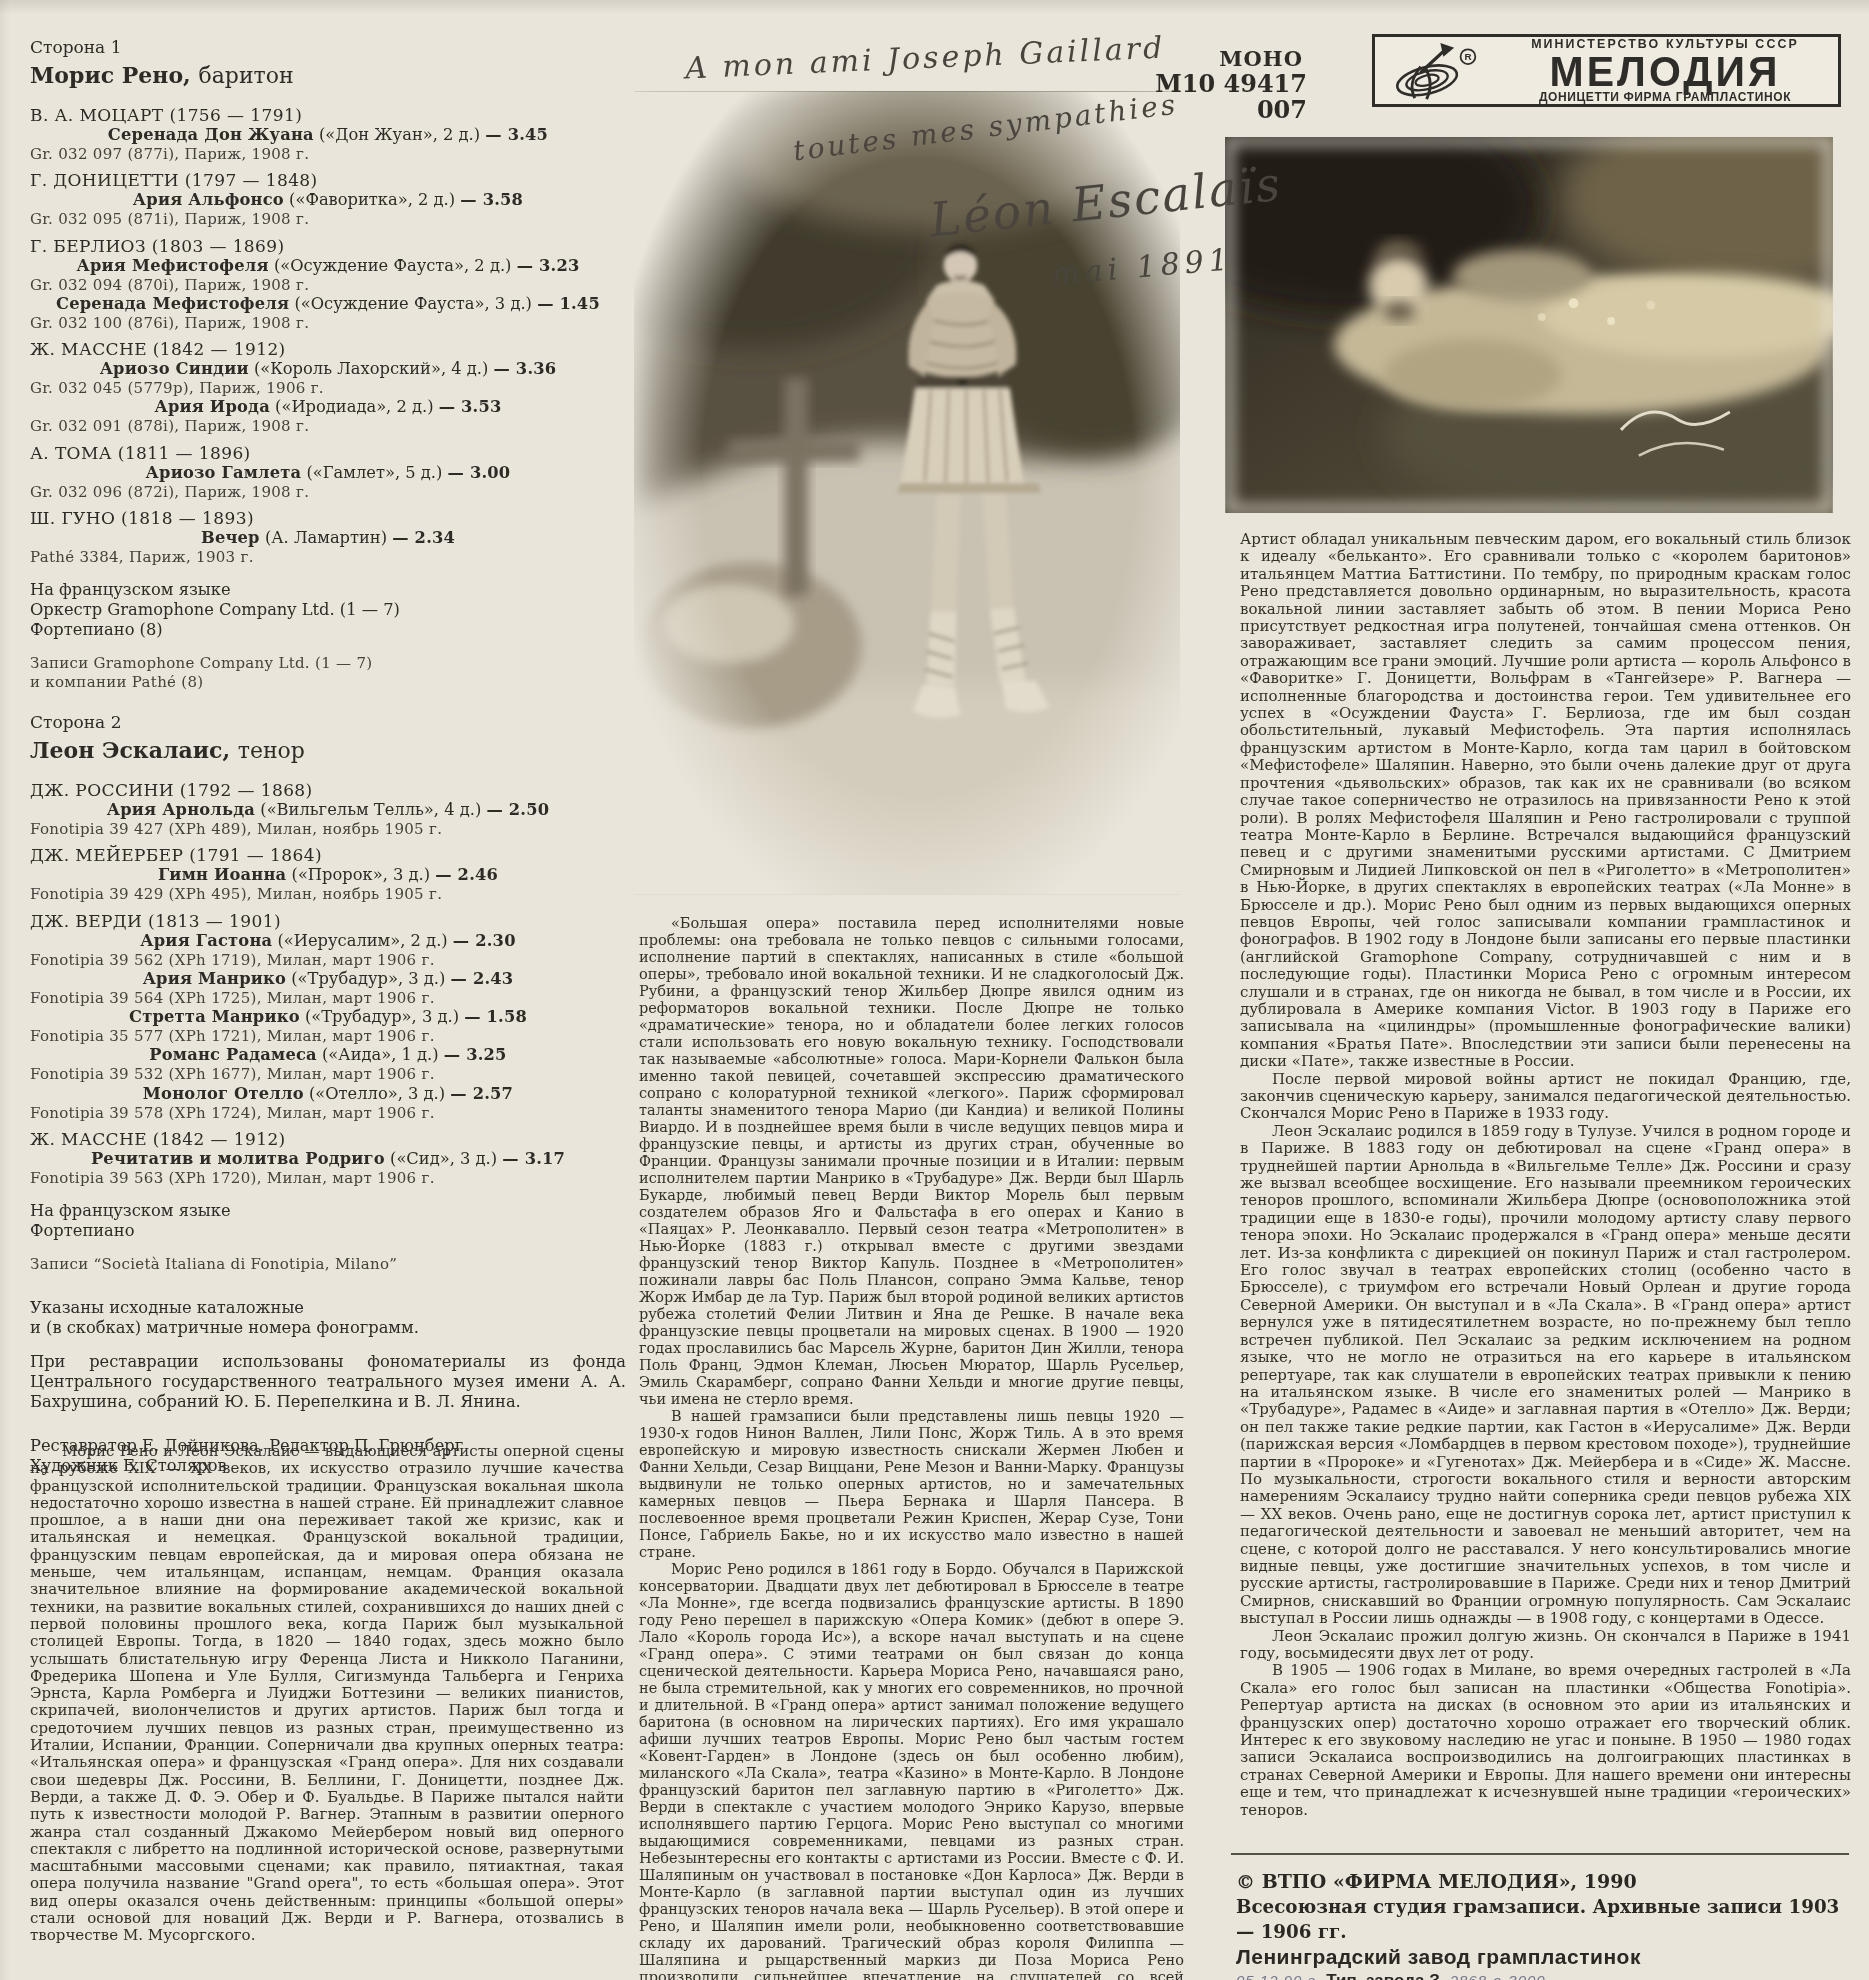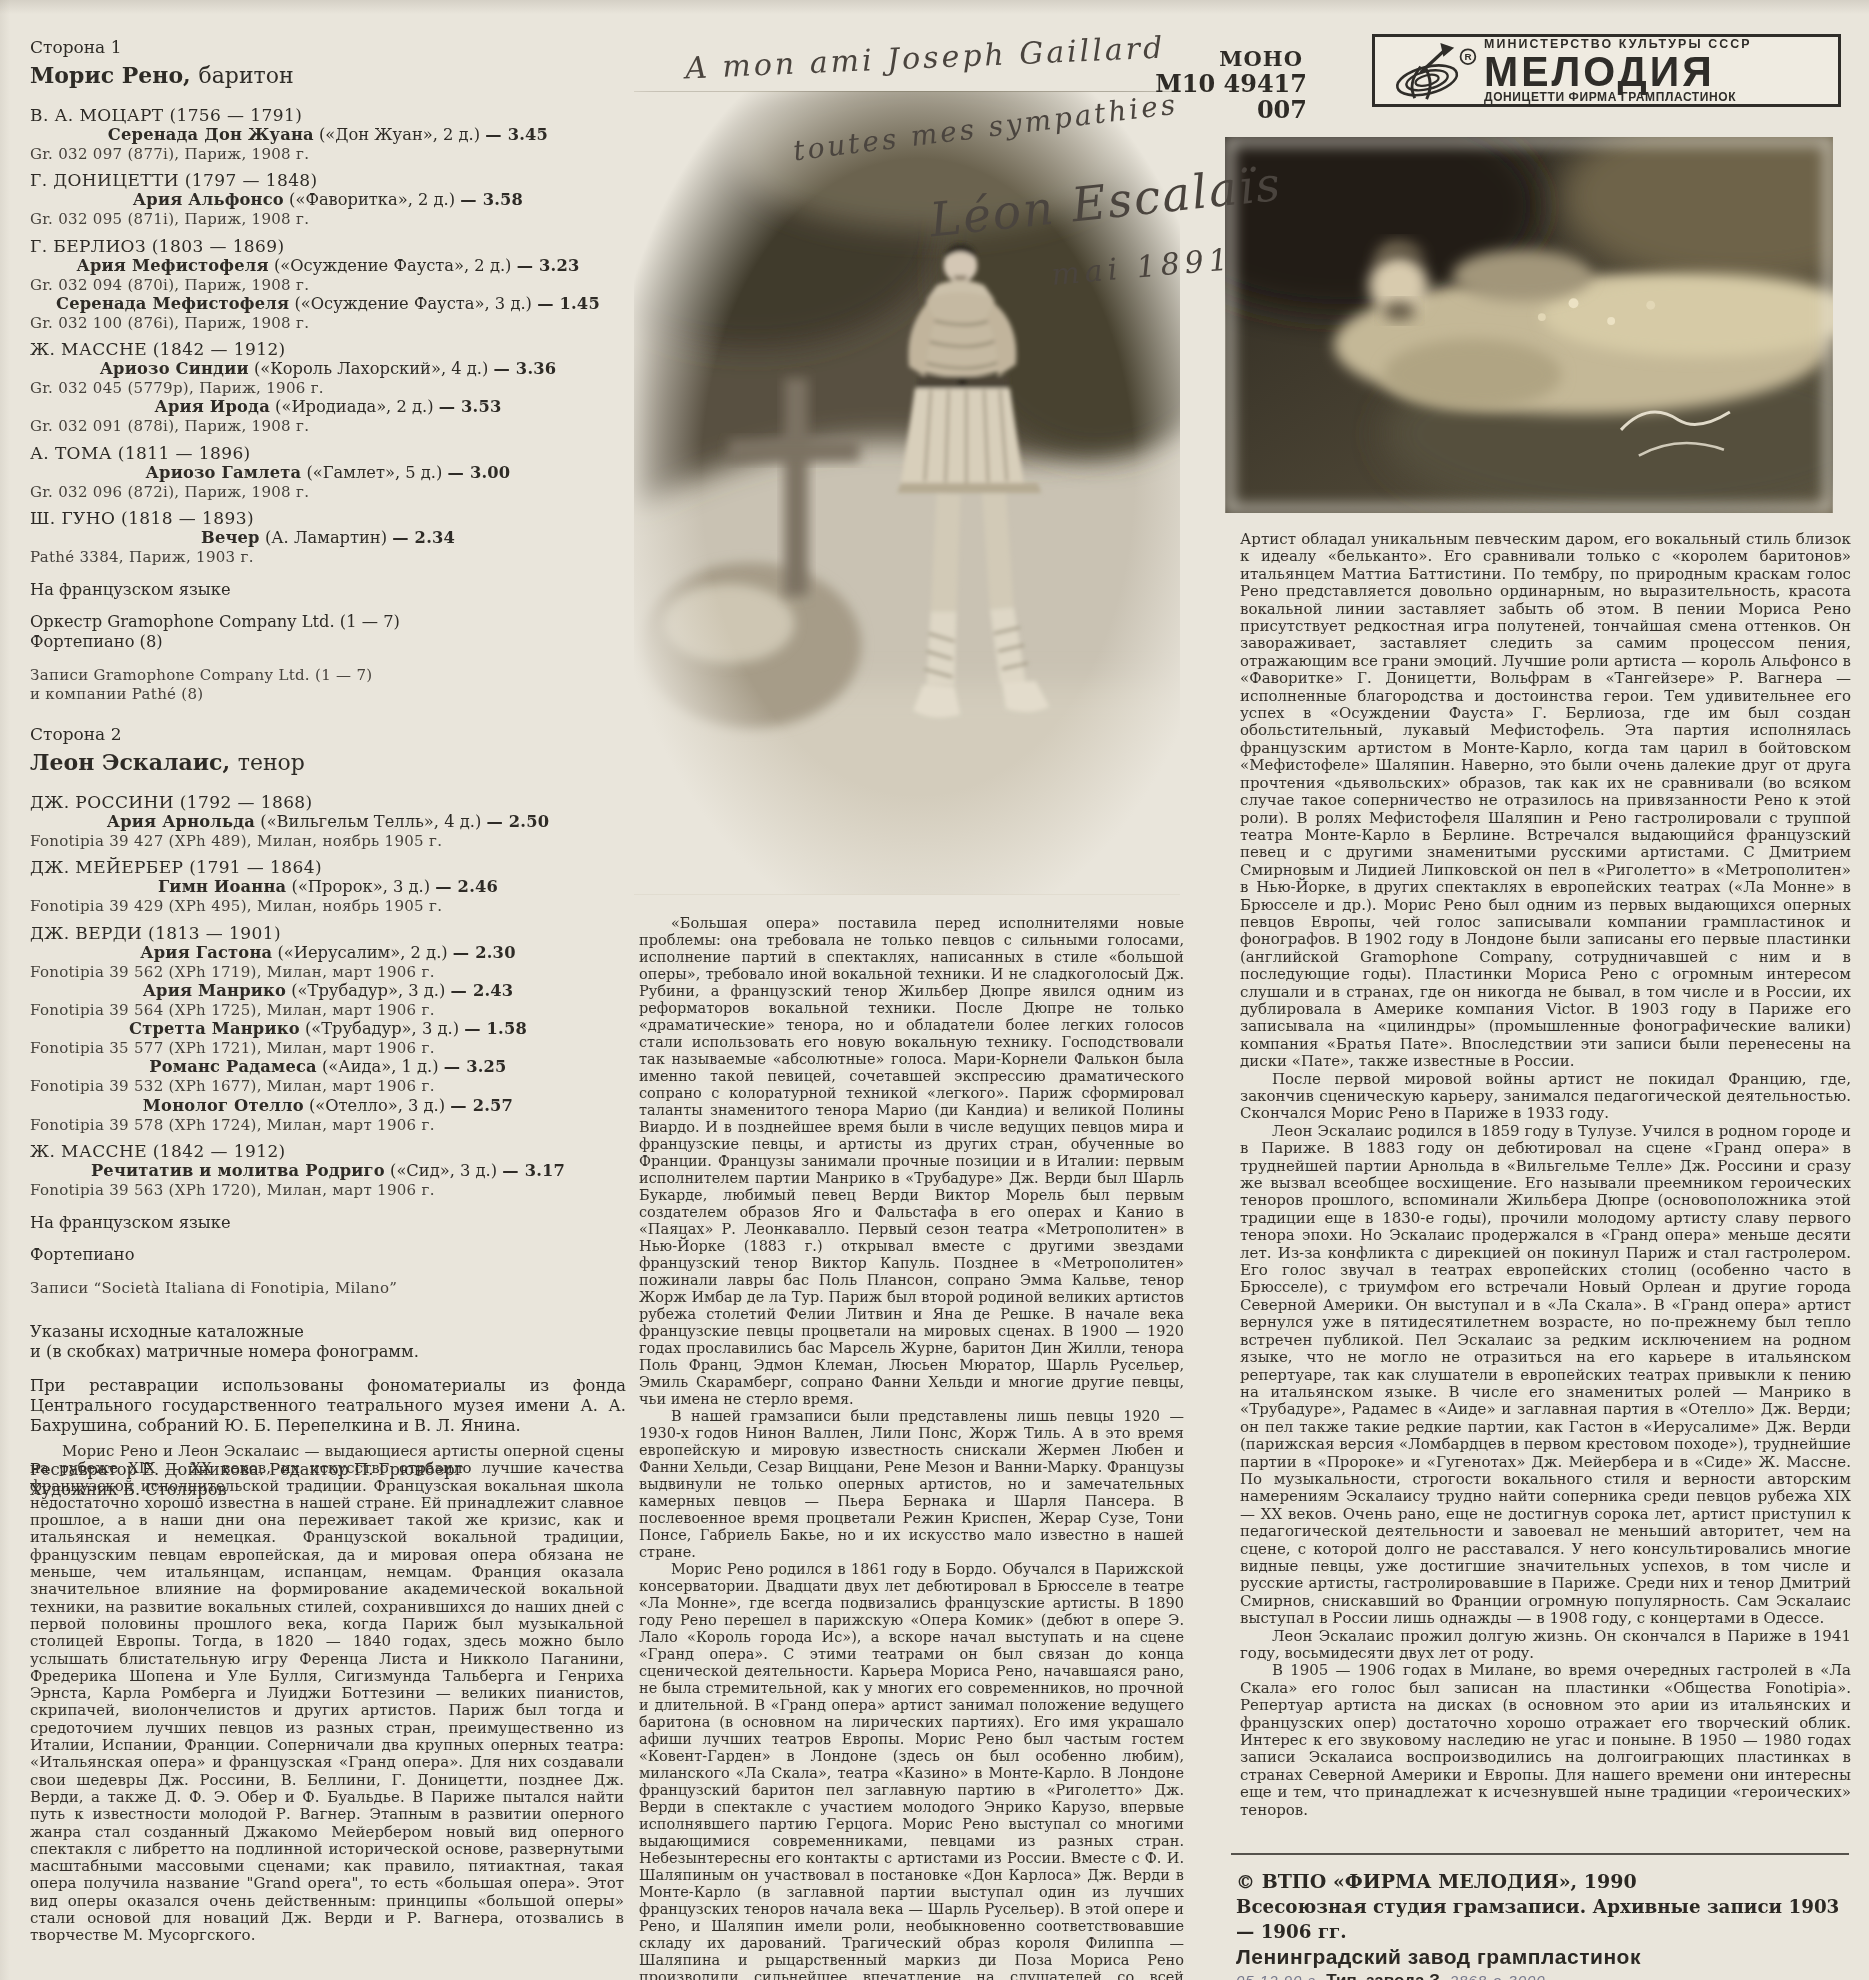--- a/index.html
+++ b/index.html
@@ -11,35 +11,35 @@
                radial-gradient(120% 120% at 50% 45%,rgba(0,0,0,0) 70%,rgba(90,84,70,.08) 100%);}
   
   #left-col{position:absolute;left:30px;top:36px;width:596px;}
   .side-label{font-size:17px;line-height:22px;}
   .artist{font-size:22px;font-weight:bold;margin:4px 0 16px 0;line-height:26px;}
   .artist .role{font-weight:normal;}
   .composer{font-size:17px;line-height:20px;letter-spacing:0.4px;margin-top:7px;}
   .trk{font-size:16.3px;line-height:20px;text-align:center;}
   .trk b{letter-spacing:0.2px;}
   .cat{font-size:15px;line-height:18.3px;letter-spacing:0.3px;color:#45413b;}
-  .note{font-size:16.3px;line-height:20px;}.mt12{margin-top:12px}.mt14{margin-top:14px}.mt16{margin-top:24px}.mt20{margin-top:20px}
+  .note{font-size:16.3px;line-height:20px;}.mt12{}.mt14{margin-top:14px}.mt16{margin-top:24px}.mt20{margin-top:20px}
   
   .essay p{margin:0;text-align:justify;text-indent:32px;}
   #left-essay{position:absolute;left:30px;top:1443px;width:594px;font-size:15px;line-height:17.3px;color:#34302a;}
   #mid-essay{position:absolute;left:639px;top:915px;width:545px;font-size:14.5px;line-height:17px;color:#34302a;}
   #right-essay{position:absolute;left:1240px;top:531px;width:611px;font-size:15px;line-height:17.4px;color:#34302a;}
   #right-essay p:first-child{text-indent:0;}
   
   #mono-block{position:absolute;left:1139px;top:46px;width:168px;text-align:right;font-weight:bold;}
   #mono-line{font-size:21px;line-height:25px;letter-spacing:1px;padding-right:4px;}
   #catno-line{font-size:24px;line-height:26px;}
   #logo-box{position:absolute;left:1372px;top:34px;width:469px;height:73px;border:3px solid #2f2d29;
     background:#efebe1;display:flex;align-items:center;box-sizing:border-box;padding:2px 8px 2px 6px;}
   #logo-mark{width:103px;height:63px;flex:0 0 auto;}
-  #logo-text{flex:1;text-align:left;font-family:"Liberation Sans",sans-serif;color:#2f2d29;}
+  #logo-text{flex:1;text-align:center;font-family:"Liberation Sans",sans-serif;color:#2f2d29;margin-left:16px;}
   #logo-top{font-size:12.4px;letter-spacing:2.1px;font-weight:bold;line-height:14px;}
   #logo-brand{font-size:41px;font-weight:bold;letter-spacing:3px;line-height:40px;transform:scaleY(1.05);}
   #logo-bottom{font-size:12px;letter-spacing:0.6px;font-weight:bold;line-height:13px;}
   
   #mid-photo{position:absolute;left:634px;top:91px;width:546px;height:804px;}
   #right-photo{position:absolute;left:1225px;top:137px;width:608px;height:376px;}
   
   .hw{position:absolute;font-family:"DejaVu Serif",serif;font-style:italic;color:#4a443e;white-space:nowrap;z-index:5;}
   #hw1{left:685px;top:40px;font-size:30px;letter-spacing:3px;transform:rotate(-2.5deg);}
   #hw2{left:792px;top:111px;font-size:28px;letter-spacing:3px;transform:rotate(-7deg);}

